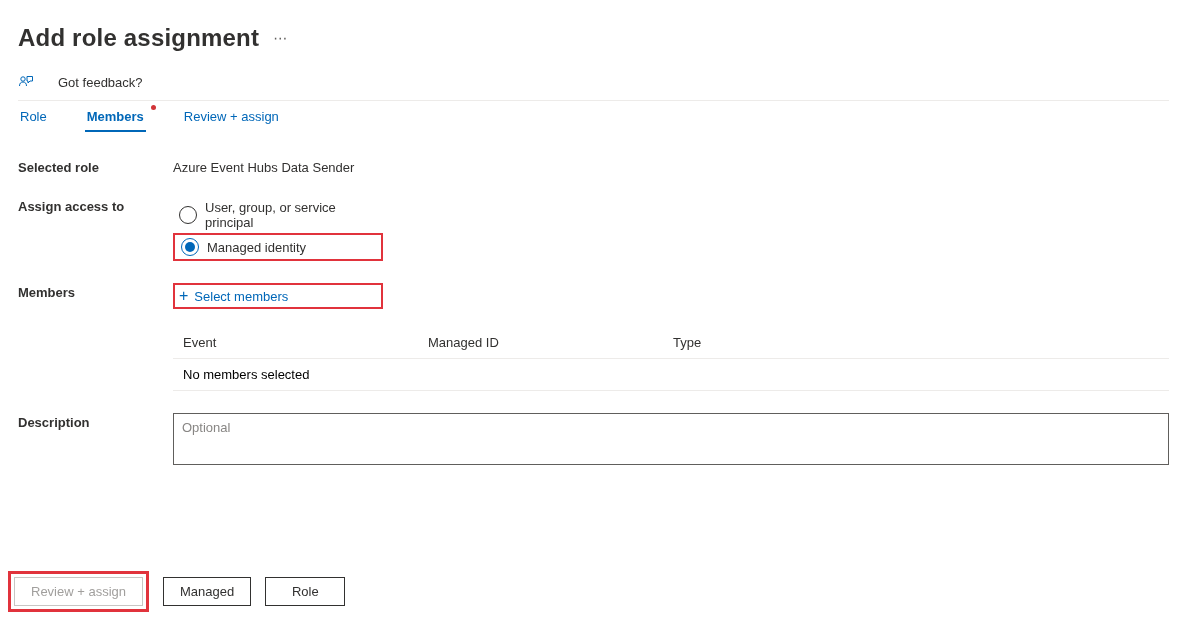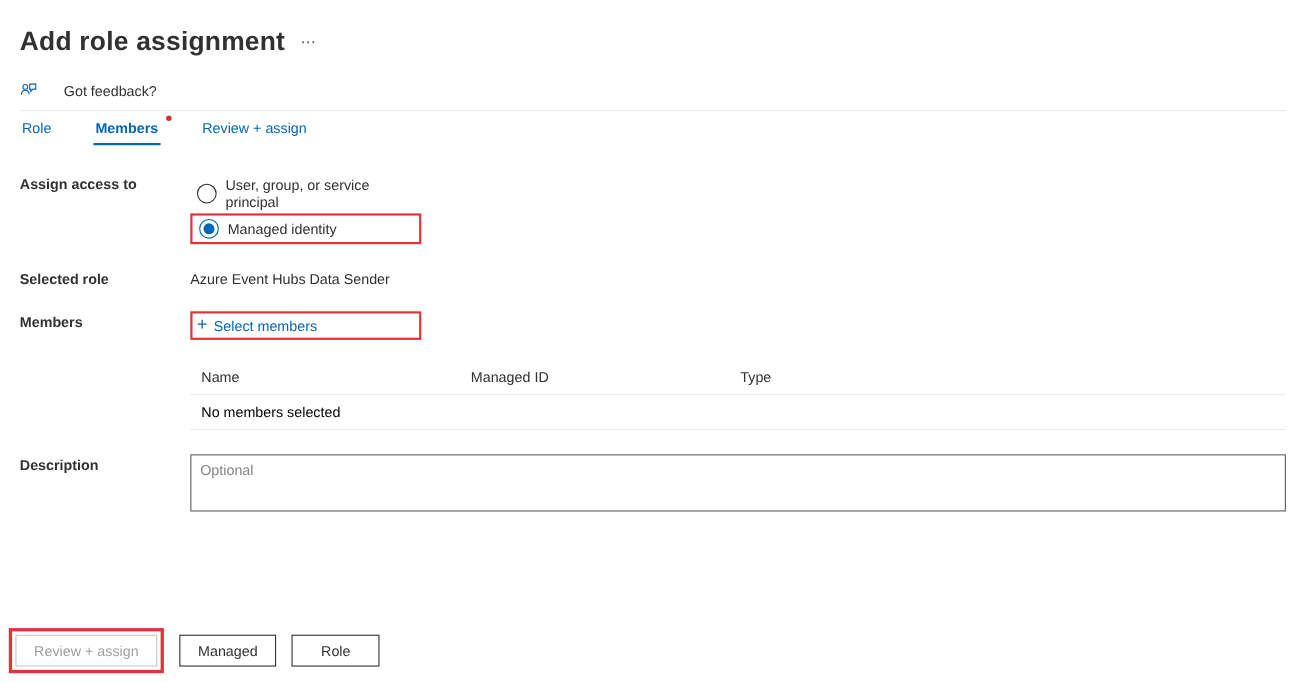--- a/index.html
+++ b/index.html
@@ -242,53 +242,53 @@
   <div class="tabs">
     <div class="tab">Role</div>
     <div class="tab active">
       <span>Members</span>
       <span class="tab-dot"></span>
     </div>
     <div class="tab">Review + assign</div>
   </div>
 
   <div class="form-row">
+    <div class="form-label">Selected role</div>
+    <div class="form-value value-plain">Azure Event Hubs Data Sender</div>
+  </div>
+
+  <div class="form-row">
     <div class="form-label">Assign access to</div>
     <div class="form-value">
       <div class="radio-item">
         <span class="radio-circle"></span>
         <span>User, group, or service principal</span>
       </div>
       <div class="radio-item highlighted">
         <span class="radio-circle checked"></span>
         <span>Managed identity</span>
       </div>
     </div>
   </div>
 
   <div class="form-row">
-    <div class="form-label">Selected role</div>
-    <div class="form-value value-plain">Azure Event Hubs Data Sender</div>
-  </div>
-
-  <div class="form-row">
     <div class="form-label">Members</div>
     <div class="form-value">
       <div class="select-members-wrap">
         <div class="select-members-link">
           <span class="plus-icon">+</span>
           <span>Select members</span>
         </div>
       </div>
     </div>
   </div>
 
   <div class="members-table-wrap">
     <div class="members-header">
-      <div class="col-name">Name</div>
+      <div class="col-name">Event</div>
       <div class="col-object">Managed ID</div>
       <div class="col-type">Type</div>
     </div>
     <div class="members-empty">No members selected</div>
   </div>
 
   <div class="form-row">
     <div class="form-label">Description</div>
     <div class="form-value">
       <textarea class="description-textarea" placeholder="Optional" style=""></textarea>

